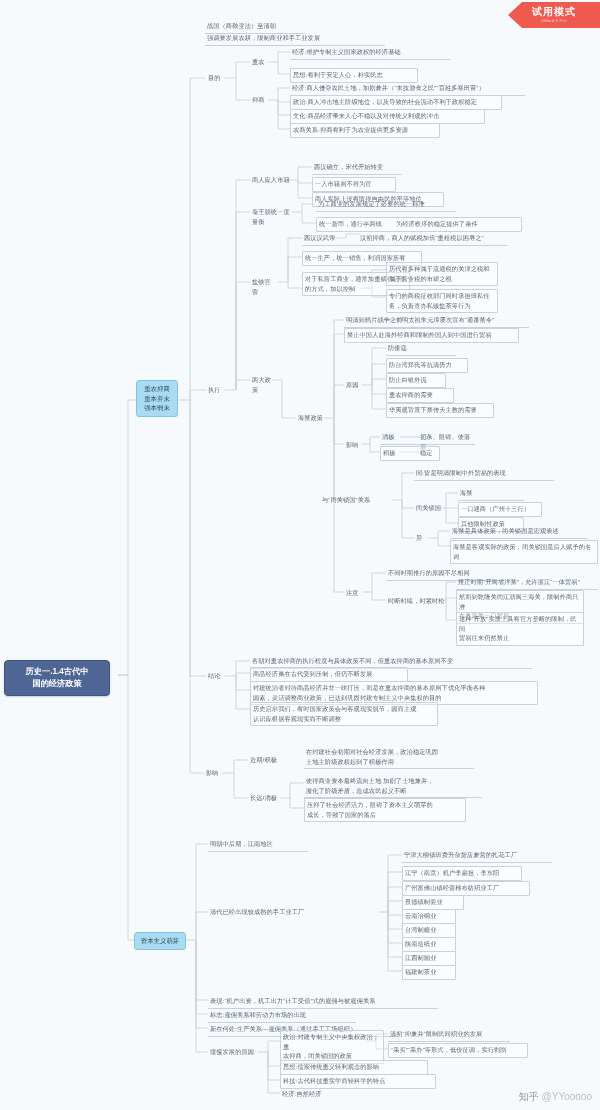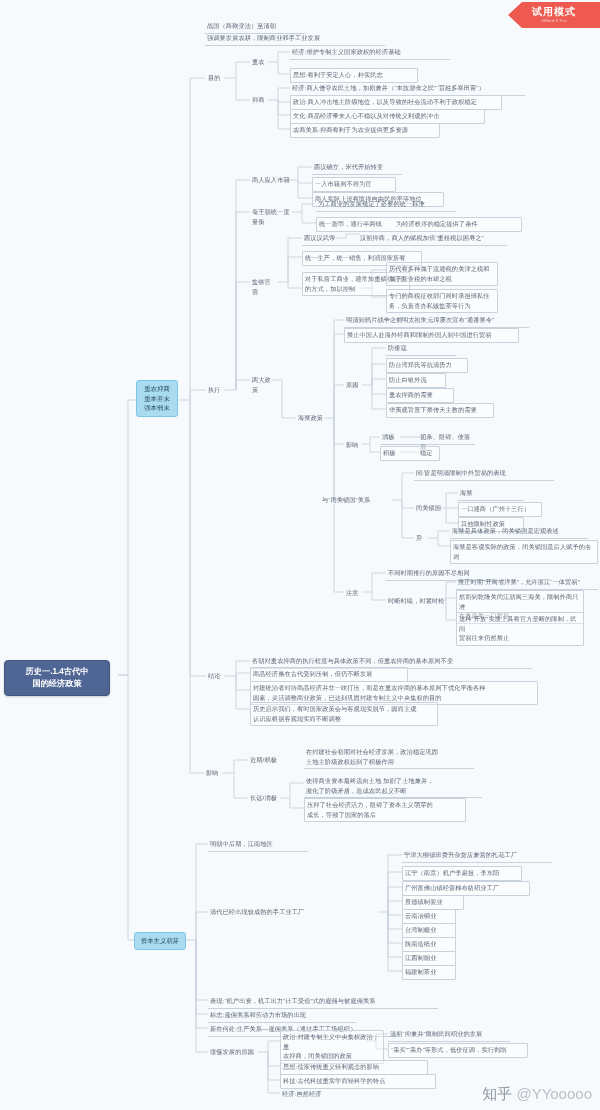--- a/index.html
+++ b/index.html
@@ -28,21 +28,21 @@
     line-height: 1;
     z-index: 50;
   }
   #trial-badge .bt { font-size: 10px; font-weight: bold; letter-spacing: 1px; }
   #trial-badge .bs { font-size: 4px; opacity: .75; margin-top: 2px; letter-spacing: .3px; }
 
   
   #watermark {
     position: absolute;
     right: 8px; bottom: 6px;
-    font-size: 15px;
+    font-size: 10px;
     color: #b9c0c9;
     z-index: 50;
     white-space: nowrap;
   }
   #watermark .zh { color: #8f98a3; }
 
   
   #map {
     position: absolute;
     inset: 0;

